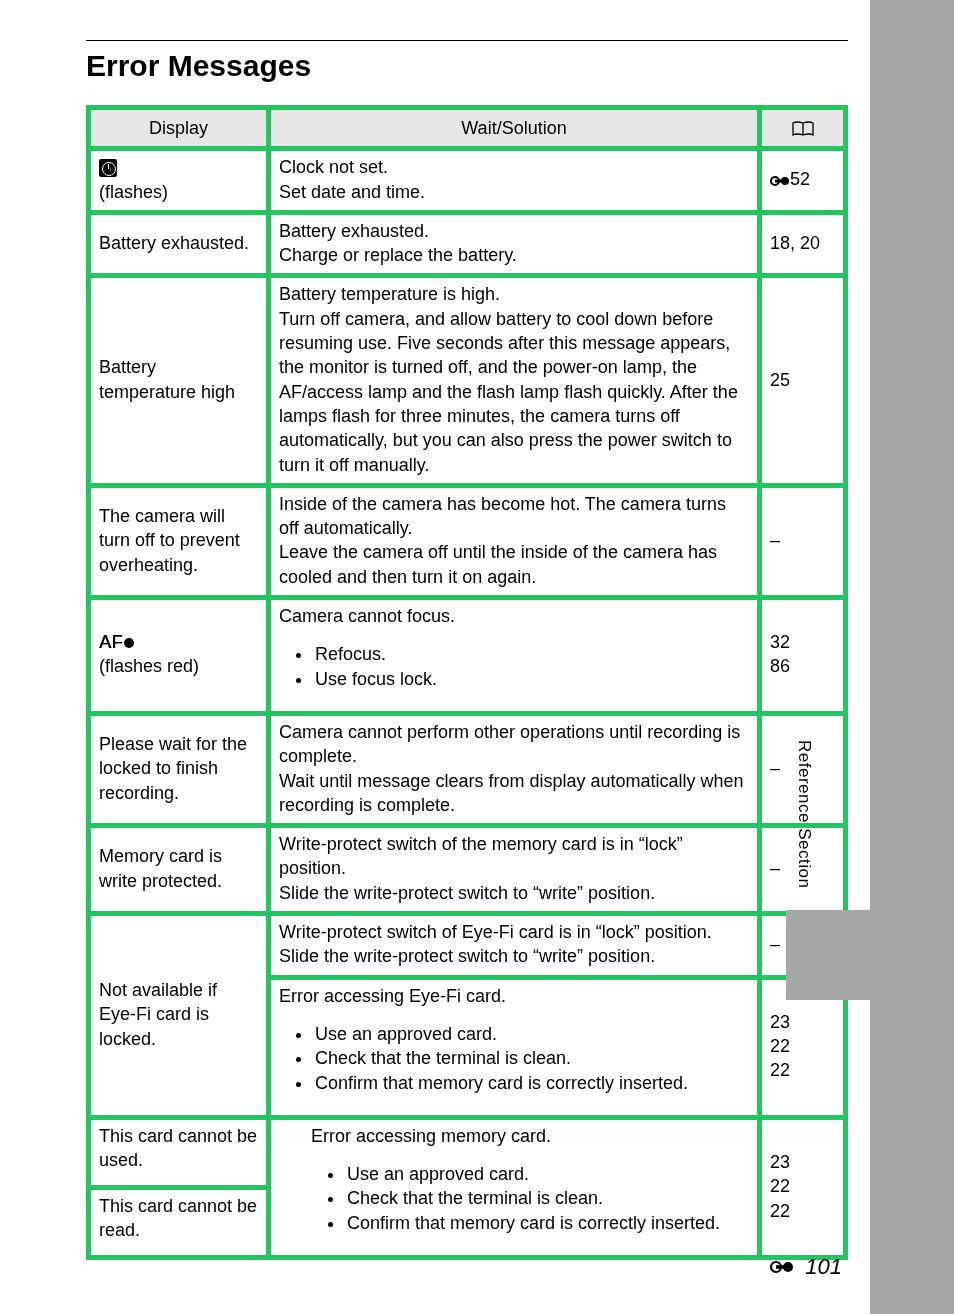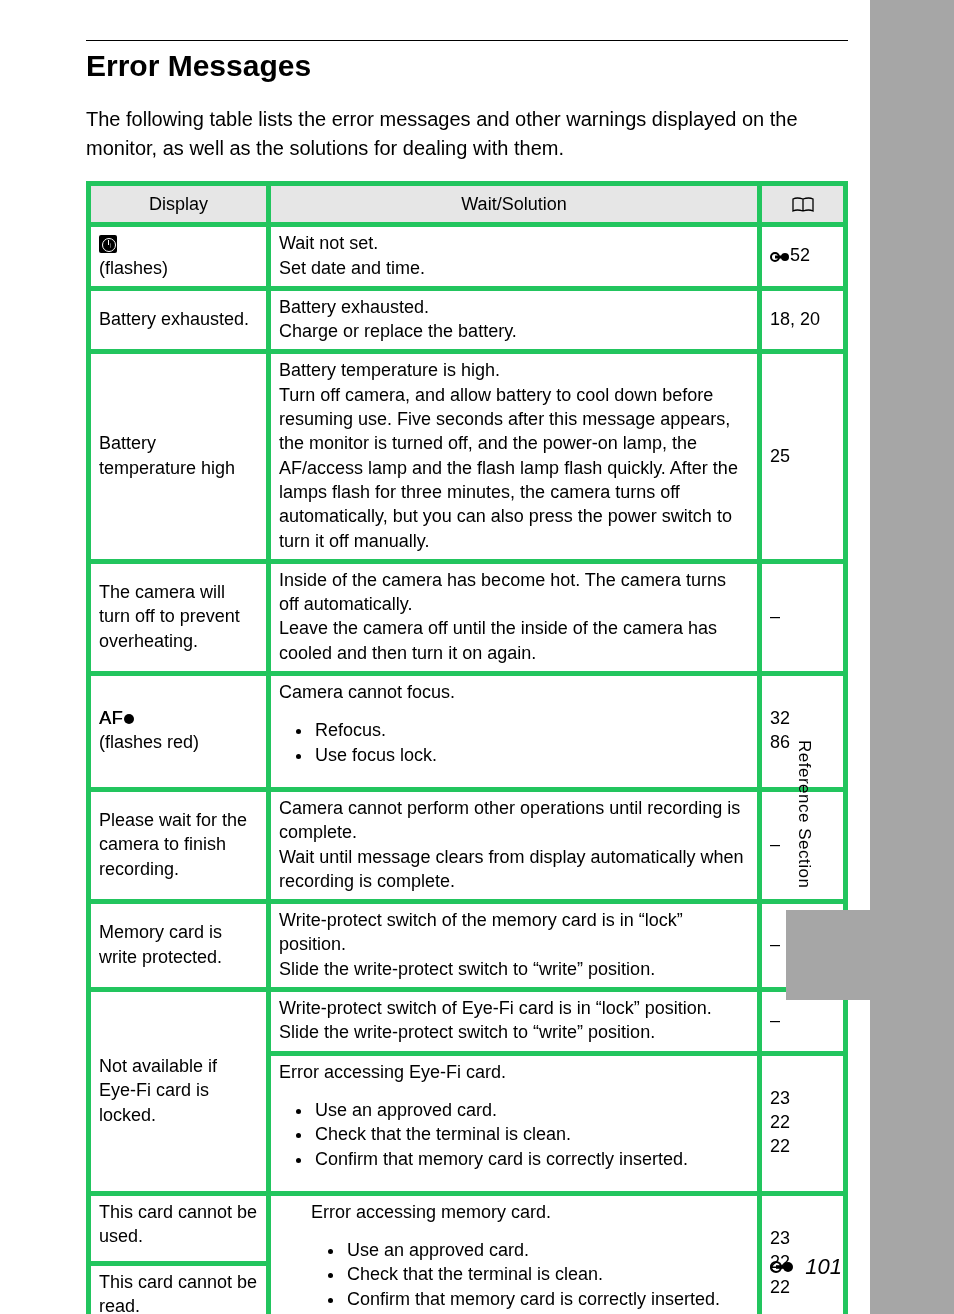--- a/index.html
+++ b/index.html
@@ -128,21 +128,20 @@
     vertical-align: middle;
     margin-left: 1px;
   }
 </style>
 </head>
 <body>
 
 <div class="page">
   <div class="rule"></div>
   <h1>Error Messages</h1>
-  <p class="intro">The following table lists the error messages and other warnings displayed on the monitor, as well as the solutions for dealing with them.</p>
 
   <table>
     <colgroup>
         <col class="c1">
         <col class="c2">
         <col class="c3">
       </colgroup>
     <thead>
       <tr>
         <th>Display</th>
@@ -157,21 +156,21 @@
       </tr>
     </thead>
     <tbody>
 
       <tr>
         <td class="display">
           <span class="clock-box"></span><br>
           <span>(flashes)</span>
         </td>
         <td>
-          <span>Wait not set.</span><br>
+          <span>Clock not set.</span><br>
           <span>Set date and time.</span>
         </td>
         <td style="vertical-align:middle;">
           <span class="link-icon" style="display:inline-block;vertical-align:middle;">
             <svg width="20" height="12" viewBox="0 0 20 12">
                 <circle cx="5" cy="6" r="4" fill="none" stroke="#000" stroke-width="2"></circle>
                 <circle cx="15" cy="6" r="4" fill="#000"></circle>
                 <rect x="5" y="4.5" width="10" height="3" fill="#000"></rect>
               </svg>
           </span><span>52</span>
@@ -217,21 +216,21 @@
             <li>Use focus lock.</li>
           </ul>
         </td>
         <td style="vertical-align:middle;">
           <span>32</span><br>
           <span>86</span>
         </td>
       </tr>
 
       <tr>
-        <td class="display">Please wait for the camera to finish recording.</td>
+        <td class="display">Please wait for the locked to finish recording.</td>
         <td>
           <span>Camera cannot perform other operations until recording is complete.</span><br>
           <span>Wait until message clears from display automatically when recording is complete.</span>
         </td>
         <td style="vertical-align:middle;">–</td>
       </tr>
 
       <tr>
         <td class="display">Memory card is write protected.</td>
         <td>

